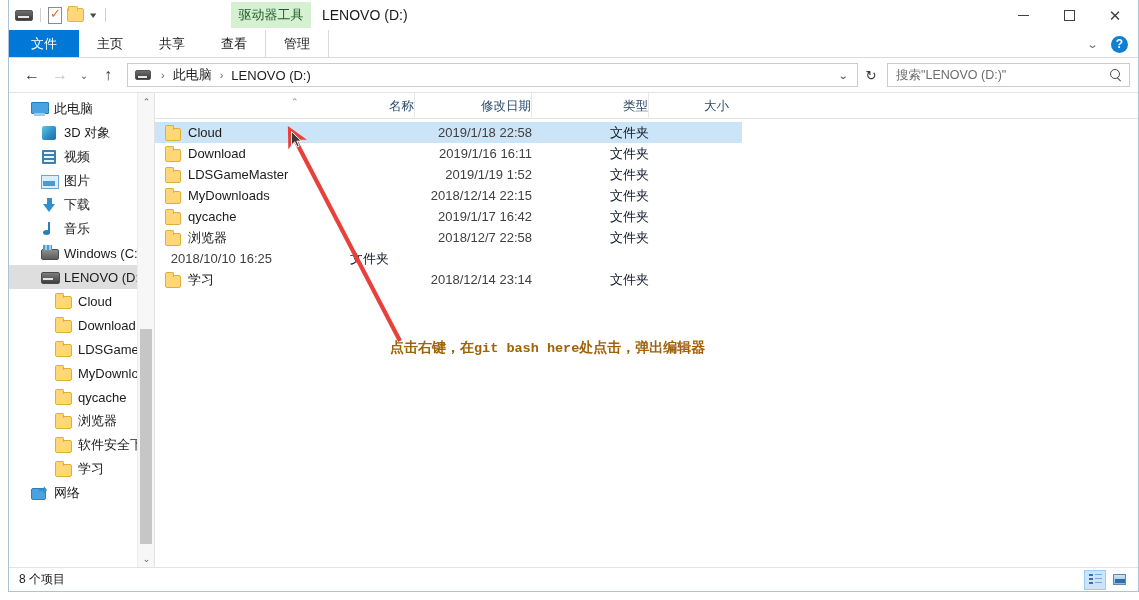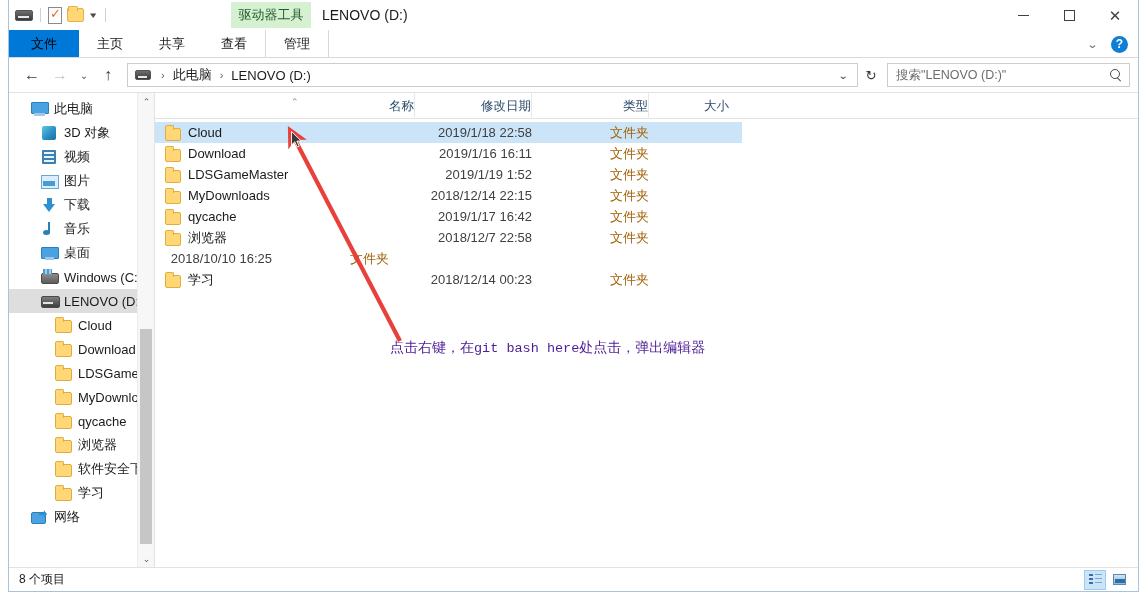--- a/index.html
+++ b/index.html
@@ -121,21 +121,21 @@
     position: relative;
     border-bottom: 1px solid #d9d9d9;
   }
   .tab {
     padding: 0 18px;
     display: flex; align-items: center;
     font-size: 13px; color: #1b1b1b;
     position: relative;
   }
   .tab-file {
-    background: #0078d7; color: #000000;
+    background: #0078d7; color: #ffffff;
     padding: 0 22px;
   }
   .tab-manage {
     border-left: 1px solid #d9d9d9;
     border-right: 1px solid #d9d9d9;
     background: #ffffff;
   }
   .ribbon-right {
     position: absolute; right: 4px; top: 0;
     height: 28px; display: flex; align-items: center; gap: 10px;
@@ -427,21 +427,21 @@
   .rows { padding-top: 3px; }
   .row {
     display: flex; align-items: center;
     height: 21px; width: 587px;
     font-size: 13px; color: #1b1b1b;
   }
   .row.sel { background: #cce4f7; }
   .cell { height: 21px; line-height: 21px; white-space: nowrap; overflow: hidden; }
   .cell-name { width: 260px; display: flex; align-items: center; padding-left: 10px; }
   .cell-date { width: 117px; color: #404040; }
-  .cell-type { width: 117px; color: #a16207; }
+  .cell-type { width: 117px; color: #0f172a; }
   .cell-size { width: 80px; }
   .fic {
     width: 15px; height: 15px; margin-right: 8px; flex: none; position: relative;
   }
   .fic::before {
     content: ""; position: absolute; left: 0; top: 3px;
     width: 14px; height: 11px;
     background: #ffd777; border: 1px solid #e0ae3c;
     border-radius: 0 2px 2px 2px;
   }
@@ -454,23 +454,24 @@
 
   
   .annot {
     position: absolute; left: 0; top: 0;
     width: 100%; height: 100%;
     pointer-events: none;
   }
   .annot-text {
     position: absolute;
     left: 211px; top: 334px;
-    font-size: 14px; color: #4c1d95;
+    font-size: 14px; color: #a16207;
     white-space: nowrap;
     font-family: "Liberation Sans", "DejaVu Sans", sans-serif;
+    font-weight: bold;
   }
   .annot-text .mono {
     font-family: "Liberation Mono", "DejaVu Sans Mono", monospace;
     font-size: 13.5px;
   }
 
   
   .cursor {
     position: absolute; left: 290px; top: 131px;
     width: 12px; height: 18px;
@@ -605,24 +606,20 @@
               <span class="nicon nic-pic"></span>
               <span class="nlabel">图片</span>
             </div>
             <div class="navitem nav-l1">
               <span class="nicon nic-dl"></span>
               <span class="nlabel">下载</span>
             </div>
             <div class="navitem nav-l1">
               <span class="nicon nic-music"></span>
               <span class="nlabel">音乐</span>
-            </div>
-            <div class="navitem nav-l1">
-              <span class="nicon nic-desktop"></span>
-              <span class="nlabel">桌面</span>
             </div>
             <div class="navitem nav-l1">
               <span class="nicon nic-cdrive"></span>
               <span class="nlabel">Windows (C:)</span>
             </div>
             <div class="navitem nav-l1 sel">
               <span class="nicon nic-drive"></span>
               <span class="nlabel">LENOVO (D:)</span>
             </div>
             <div class="navitem nav-l2">
@@ -739,21 +736,21 @@
             <div class="row">
               <div class="cell cell-date">2018/10/10 16:25</div>
               <div class="cell cell-type">文件夹</div>
               <div class="cell cell-size"></div>
             </div>
             <div class="row">
               <div class="cell cell-name">
                 <span class="fic"></span>
                 <span>学习</span>
               </div>
-              <div class="cell cell-date">2018/12/14 00:23</div>
+              <div class="cell cell-date">2018/12/14 23:14</div>
               <div class="cell cell-type">文件夹</div>
               <div class="cell cell-size"></div>
             </div>
           </div>
 
         <div class="annot">
           <svg width="100%" height="100%">
             <defs>
               <marker id="ah" markerWidth="5" markerHeight="5" refX="3.4" refY="2.5" orient="auto" markerUnits="strokeWidth">
                 <path d="M0,0 L5,2.5 L0,5 L1.3,2.5 z" fill="#e8403a"></path>

